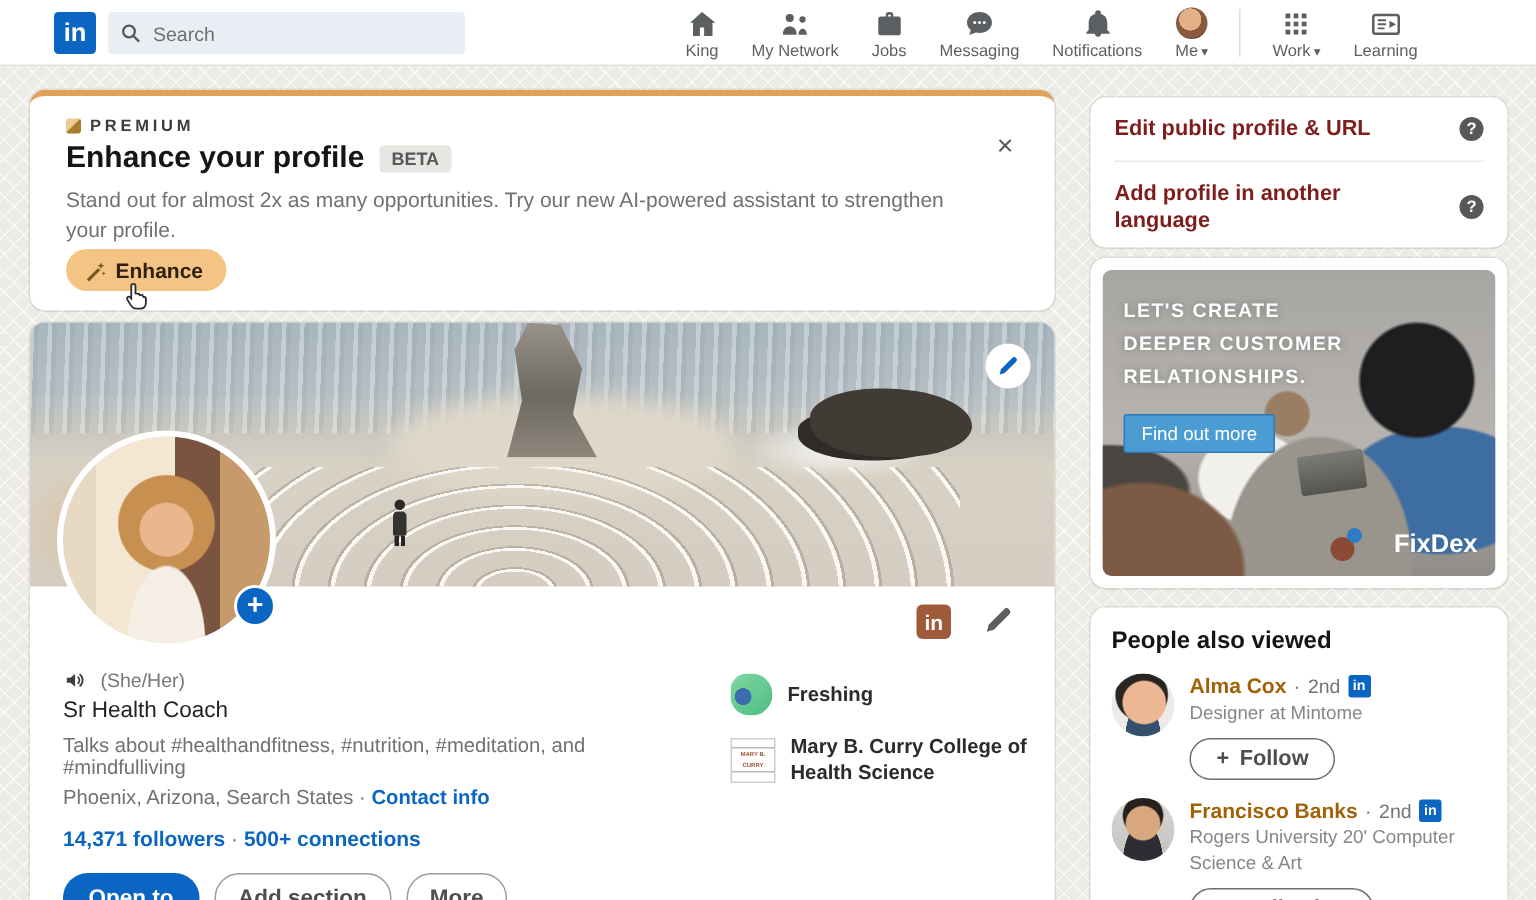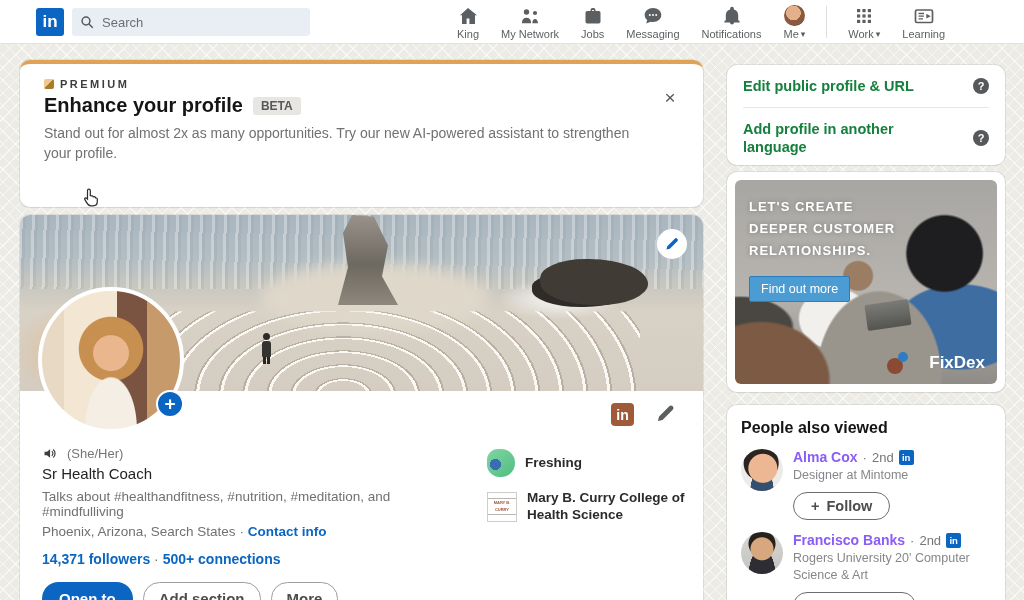--- a/index.html
+++ b/index.html
@@ -95,21 +95,21 @@
   .aff-label { font-size:13.5px; font-weight:bold; color:#2b2b2b; line-height:1.25; }
   .logo-freshing { width:28px; height:28px; flex:0 0 28px; border-radius:40% 50% 50% 45%;
     background: radial-gradient(circle at 30% 55%, #3a6db0 0 22%, transparent 23%), linear-gradient(140deg,#7fd6a0 0%,#4fbd82 100%); }
   .logo-curry { width:30px; height:30px; flex:0 0 30px; border:1px solid #cfcdc8; background:#fff; display:flex; align-items:center; justify-content:center; }
   .logo-curry span { font-size:4px; font-weight:bold; color:#a3543a; text-align:center; line-height:1.6; border-top:1px solid #b9b7b2; border-bottom:1px solid #b9b7b2; padding:1px 0; }
 
   
   .edit-card { position:absolute; left:727px; top:65px; width:278px; height:100px; padding:0 16px; }
   .edit-row { display:flex; align-items:center; justify-content:space-between; padding:12px 0; cursor:pointer; }
   .edit-row + .edit-row { border-top:1px solid #e8e6e1; }
-  .edit-label { font-size:14.5px; color:#15803d; font-weight:bold; line-height:1.25; width:200px; }
+  .edit-label { font-size:14.5px; color:#7f1d1d; font-weight:bold; line-height:1.25; width:200px; }
   .q-icon { width:16px; height:16px; border-radius:50%; background:#56585a; color:#fff; font-size:11px; font-weight:bold; display:flex; align-items:center; justify-content:center; flex:0 0 16px; }
 
   .ad-card { position:absolute; left:727px; top:172px; width:278px; height:220px; padding:8px; }
   .ad-img { position:relative; width:100%; height:100%; border-radius:6px; overflow:hidden; cursor:pointer;
     background:
       radial-gradient(ellipse at 10% 98%, #7d5a44 0 20%, transparent 21%),
       radial-gradient(ellipse at 2% 72%, #4a4742 0 14%, transparent 15%),
       radial-gradient(ellipse at 55% 96%, #99948c 0 30%, transparent 31%),
       radial-gradient(circle at 47% 47%, #9b7d63 0 8%, transparent 9%),
       radial-gradient(ellipse at 38% 68%, #f1f0ec 0 15%, transparent 16%),
@@ -133,21 +133,21 @@
       radial-gradient(circle at 52% 46%, #edb793 0 14px, transparent 15px),
       radial-gradient(circle at 48% 34%, #2b2522 0 17px, transparent 18px),
       radial-gradient(ellipse at 50% 108%, #35506e 0 40%, transparent 41%),
       #ecebe8; }
   .pav-avatar.francisco { background:
       radial-gradient(circle at 50% 40%, #d9a77e 0 11px, transparent 12px),
       radial-gradient(circle at 50% 28%, #27211d 0 13px, transparent 14px),
       radial-gradient(ellipse at 50% 112%, #2e2d33 0 46%, transparent 47%),
       linear-gradient(180deg,#d8d7d4,#c4c2bf); }
   .pav-name-line { display:flex; align-items:center; gap:5px; }
-  .pav-name { font-size:14px; font-weight:bold; color:#8b5cf6; cursor:pointer; }
+  .pav-name { font-size:14px; font-weight:bold; color:#a16207; cursor:pointer; }
   .pav-degree { font-size:13px; color:#74767a; }
   .in-mini { width:15px; height:15px; border-radius:2px; background:#0a66c2; color:#fff; font-size:9.5px; font-weight:bold; display:flex; align-items:center; justify-content:center; }
   .pav-sub { font-size:12.5px; color:#85878a; line-height:1.3; margin-top:2px; width:186px; }
   .pav-btn { display:inline-flex; align-items:center; gap:7px; margin-top:9px; background:#fff; border:1.5px solid #6b6d6f; border-radius:16px; padding:5px 17px; font-size:14.5px; font-weight:bold; color:#4b4d4f; cursor:pointer; font-family:"Liberation Sans",sans-serif; }
 </style>
 </head>
 <body>
 
 <header class="topnav">
   <div class="logo">
@@ -255,20 +255,29 @@
 <section class="banner card">
   <div class="premium-row">
     <span class="premium-sq"></span>
     <span class="premium-txt">PREMIUM</span>
   </div>
   <div class="banner-title-row">
     <span class="banner-title">Enhance your profile</span>
     <span class="beta-badge">BETA</span>
   </div>
   <p class="banner-body">Stand out for almost 2x as many opportunities. Try our new AI-powered assistant to strengthen your profile.</p>
+  <button class="enhance-btn">
+    <span style="display:flex;">
+        <svg width="15" height="15" viewBox="0 0 16 16">
+          <path d="M2 14 10 6l1.6 1.6-8 8z" fill="#7a5a22"></path>
+          <path d="M12 2l.7 1.8L14.5 4.5l-1.8.7L12 7l-.7-1.8L9.5 4.5l1.8-.7zM14 8.5l.4 1 1 .4-1 .4-.4 1-.4-1-1-.4 1-.4z" fill="#7a5a22"></path>
+        </svg>
+      </span>
+    <span>Enhance</span>
+  </button>
   <span class="cursor-hand">
     <svg width="20" height="22" viewBox="0 0 20 22">
         <path d="M7.5 13V4.6a1.4 1.4 0 0 1 2.8 0v5l1.4.2c.5.1 1-.1 1.2.4l.3.6 1-.2c.5-.1 1 .2 1.1.7l.2.6.9.1c.5.1.9.5.9 1v2.5c0 2.6-1.6 4.3-4.2 4.3h-2.3c-2 0-3.3-1.6-4.3-3.4l-1.7-3c-.3-.6 0-1.3.6-1.5.5-.2 1.1 0 1.4.4z" fill="#fff" stroke="#2b2b2b" stroke-width="1.2"></path>
       </svg>
   </span>
   <button class="banner-close">×</button>
 </section>
 
 <section class="profile-card">
   <div class="cover">

